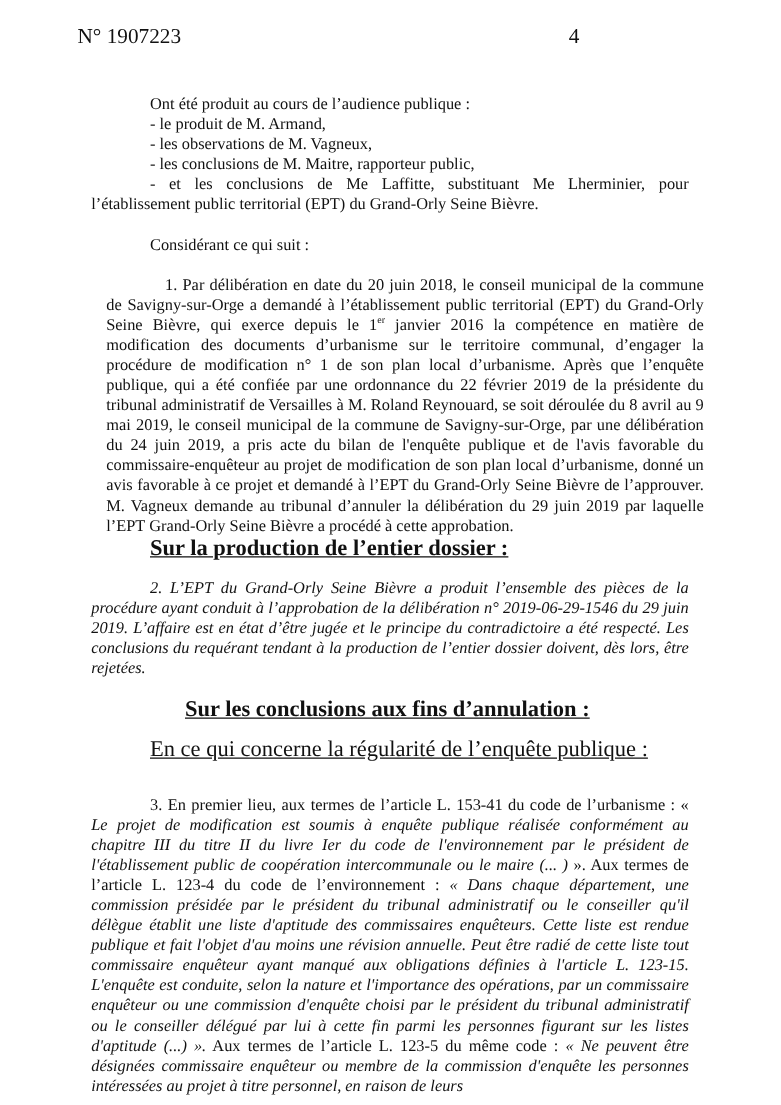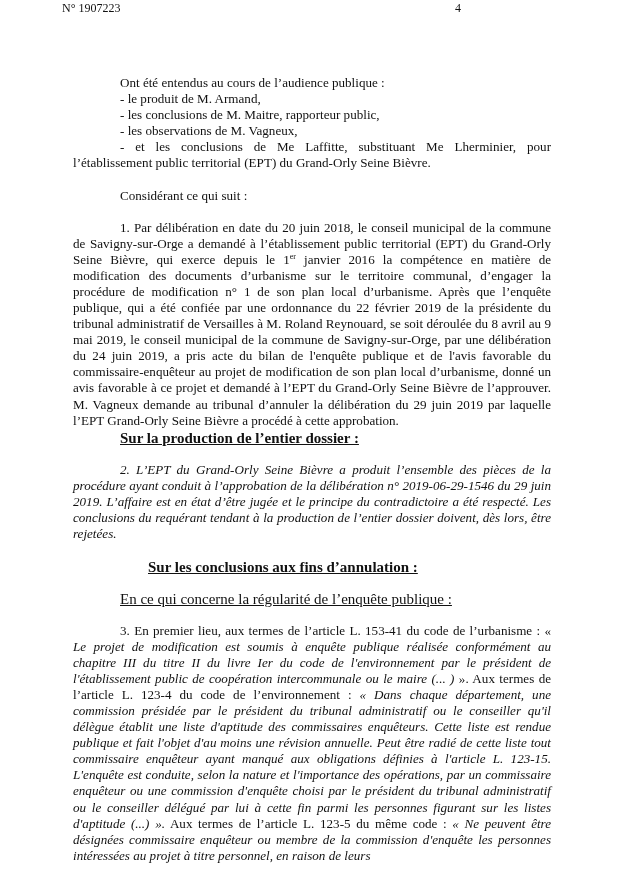--- a/index.html
+++ b/index.html
@@ -1,63 +1,63 @@
 <!DOCTYPE html>
 <html><head>
 <meta charset="utf-8">
 <style>
   html, body { margin:0; padding:0; background:#ffffff; }
   body { width:625px; height:884px; position:relative; overflow:hidden;
          font-family:"Liberation Serif", "DejaVu Serif", serif; color:#111; }
   .page { position:absolute; left:0; top:0; width:625px; height:884px; background:#fff; }
-  .hdr { position:absolute; top:0; font-size:12px; line-height:16px; }
+  .hdr { position:absolute; top:21px; font-size:17px; line-height:16px; }
   .hdr-left { left:62px; }
   .hdr-right { left:455px; }
   .block { position:absolute; left:73px; width:478px; font-size:13.1px; line-height:16.05px; }
   .indent-line { padding-left:47px; display:block; }
   .just { text-align:justify; }
   .just p { margin:0; text-indent:47px; }
-  .heading { position:absolute; left:120px; font-size:15px; line-height:16px; text-decoration:underline; }
+  .heading { position:absolute; left:120px; font-size:18px; line-height:16px; text-decoration:underline; }
   .bold { font-weight:bold; }
   i { font-style:italic; }
   sup { font-size:8px; line-height:0; vertical-align:super; }
 </style>
 </head>
 <body>
 
 <div class="page">
 
   <div class="hdr hdr-left">N° 1907223</div>
   <div class="hdr hdr-right">4</div>
 
   <div class="block" style="top:75px;">
-    <span class="indent-line">Ont été entendus au cours de l’audience publique :</span>
+    <span class="indent-line">Ont été produit au cours de l’audience publique :</span>
     <span class="indent-line">- le produit de M. Armand,</span>
+    <span class="indent-line">- les observations de M. Vagneux,</span>
     <span class="indent-line">- les conclusions de M. Maitre, rapporteur public,</span>
-    <span class="indent-line">- les observations de M. Vagneux,</span>
     <div class="just">
         <p>- et les conclusions de Me Laffitte, substituant Me Lherminier, pour l’établissement public territorial (EPT) du Grand-Orly Seine Bièvre.</p>
       </div>
   </div>
 
   <div class="block" style="top:188px;">
     <span class="indent-line">Considérant ce qui suit :</span>
   </div>
 
-  <div class="block just" style="top:220px;">
+  <div class="block just" style="top:220px;margin-left:12px;">
     <p><span>1. Par délibération en date du 20 juin 2018, le conseil municipal de la commune de Savigny-sur-Orge a demandé à l’établissement public territorial (EPT) du Grand-Orly Seine Bièvre, qui exerce depuis le 1</span><sup>er</sup><span> janvier 2016 la compétence en matière de modification des documents d’urbanisme sur le territoire communal, d’engager la procédure de modification n° 1 de son plan local d’urbanisme. Après que l’enquête publique, qui a été confiée par une ordonnance du 22 février 2019 de la présidente du tribunal administratif de Versailles à M. Roland Reynouard, se soit déroulée du 8 avril au 9 mai 2019, le conseil municipal de la commune de Savigny-sur-Orge, par une délibération du 24 juin 2019, a pris acte du bilan de l'enquête publique et de l'avis favorable du commissaire-enquêteur au projet de modification de son plan local d’urbanisme, donné un avis favorable à ce projet et demandé à l’EPT du Grand-Orly Seine Bièvre de l’approuver. M. Vagneux demande au tribunal d’annuler la délibération du 29 juin 2019 par laquelle l’EPT Grand-Orly Seine Bièvre a procédé à cette approbation.</span></p>
   </div>
 
   <div class="heading bold" style="top:430px;">Sur la production de l’entier dossier :</div>
 
   <div class="block just" style="top:462px;font-style:italic;">
     <p>2. L’EPT du Grand-Orly Seine Bièvre a produit l’ensemble des pièces de la procédure ayant conduit à l’approbation de la délibération n° 2019-06-29-1546 du 29 juin 2019. L’affaire est en état d’être jugée et le principe du contradictoire a été respecté. Les conclusions du requérant tendant à la production de l’entier dossier doivent, dès lors, être rejetées.</p>
   </div>
 
   <div class="heading bold" style="top:559px;margin-left:28px;">Sur les conclusions aux fins d’annulation :</div>
 
   <div class="heading" style="top:591px;text-decoration:underline;">En ce qui concerne la régularité de l’enquête publique :</div>
 
-  <div class="block just" style="top:623px;">
+  <div class="block just" style="top:636px;">
     <p><span>3. En premier lieu, aux termes de l’article L. 153-41 du code de l’urbanisme : « </span><i>Le projet de modification est soumis à enquête publique réalisée conformément au chapitre III du titre II du livre Ier du code de l'environnement par le président de l'établissement public de coopération intercommunale ou le maire (... )</i><span> ». Aux termes de l’article L. 123-4 du code de l’environnement : </span><i>« Dans chaque département, une commission présidée par le président du tribunal administratif ou le conseiller qu'il délègue établit une liste d'aptitude des commissaires enquêteurs. Cette liste est rendue publique et fait l'objet d'au moins une révision annuelle. Peut être radié de cette liste tout commissaire enquêteur ayant manqué aux obligations définies à l'article L. 123-15. L'enquête est conduite, selon la nature et l'importance des opérations, par un commissaire enquêteur ou une commission d'enquête choisi par le président du tribunal administratif ou le conseiller délégué par lui à cette fin parmi les personnes figurant sur les listes d'aptitude (...) ».</i><span> Aux termes de l’article L. 123-5 du même code : </span><i>« Ne peuvent être désignées commissaire enquêteur ou membre de la commission d'enquête les personnes intéressées au projet à titre personnel, en raison de leurs</i></p>
   </div>
 
 </div>
 
 </body></html>

